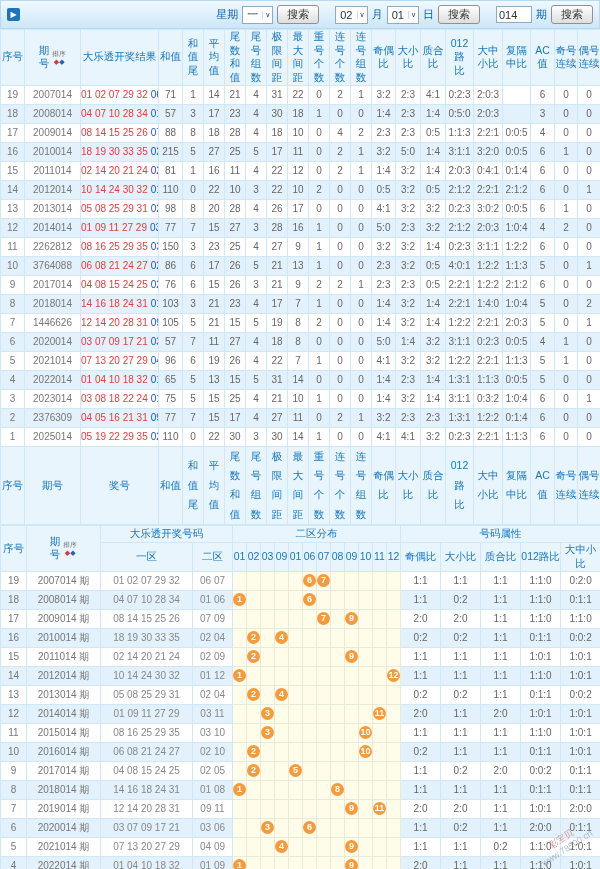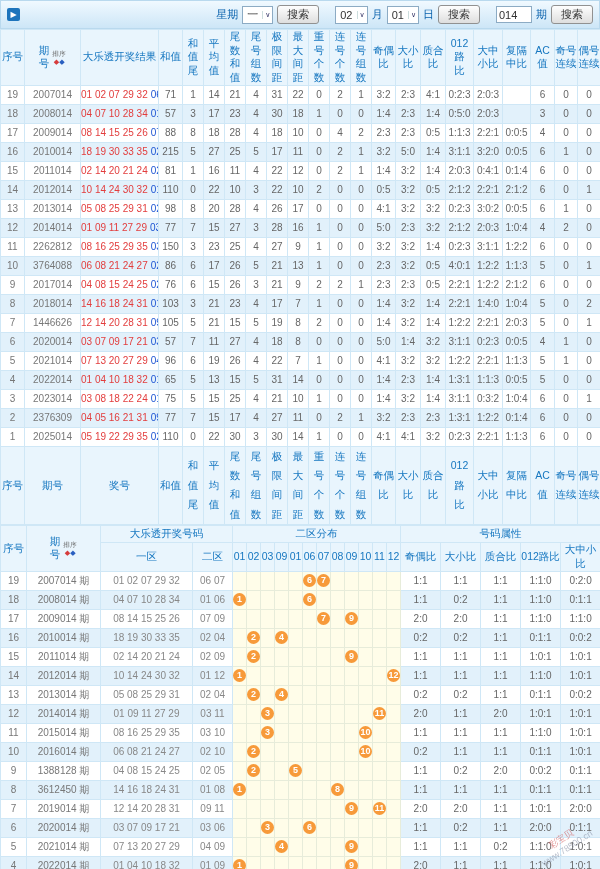--- a/index.html
+++ b/index.html
@@ -932,21 +932,21 @@
           <td class="dist"></td>
           <td class="dist"></td>
           <td>0:2</td>
           <td>1:1</td>
           <td>1:1</td>
           <td>0:1:1</td>
           <td>1:0:1</td>
         </tr>
         <tr>
           <td class="seq">9</td>
-          <td class="issue">1388128 期</td>
+          <td class="issue">2017014 期</td>
           <td class="zone">04 08 15 24 25</td>
           <td class="zone">02 05</td>
           <td class="dist"></td>
           <td class="dist"><span class="ball">2</span></td>
           <td class="dist"></td>
           <td class="dist"></td>
           <td class="dist"><span class="ball">5</span></td>
           <td class="dist"></td>
           <td class="dist"></td>
           <td class="dist"></td>
@@ -955,21 +955,21 @@
           <td class="dist"></td>
           <td class="dist"></td>
           <td>1:1</td>
           <td>0:2</td>
           <td>2:0</td>
           <td>0:0:2</td>
           <td>0:1:1</td>
         </tr>
         <tr class="stripe">
           <td class="seq">8</td>
-          <td class="issue">3612450 期</td>
+          <td class="issue">2018014 期</td>
           <td class="zone">14 16 18 24 31</td>
           <td class="zone">01 08</td>
           <td class="dist"><span class="ball">1</span></td>
           <td class="dist"></td>
           <td class="dist"></td>
           <td class="dist"></td>
           <td class="dist"></td>
           <td class="dist"></td>
           <td class="dist"></td>
           <td class="dist"><span class="ball">8</span></td>

